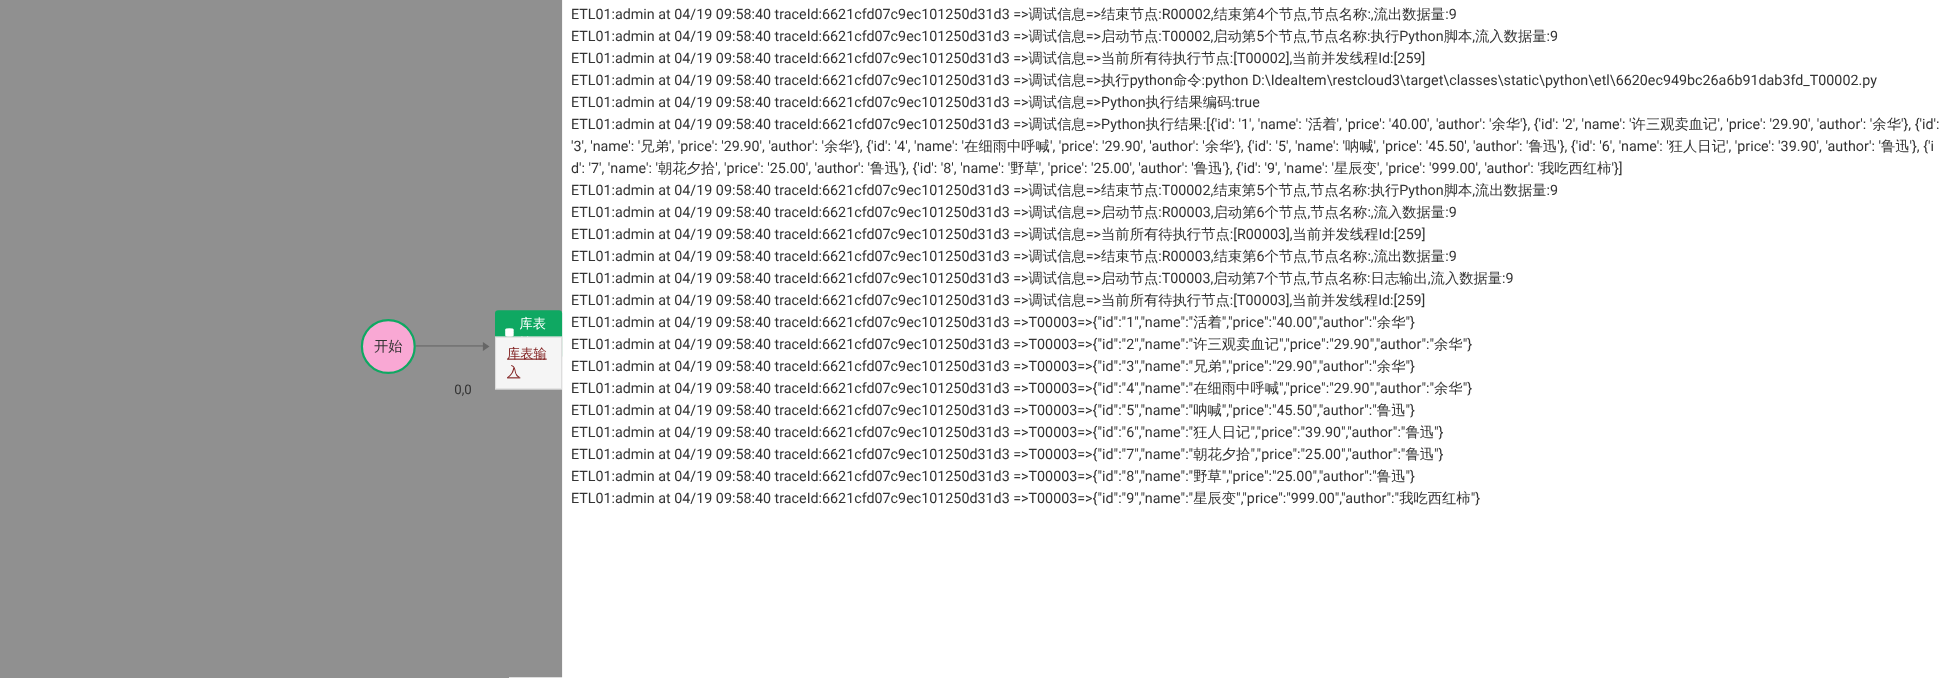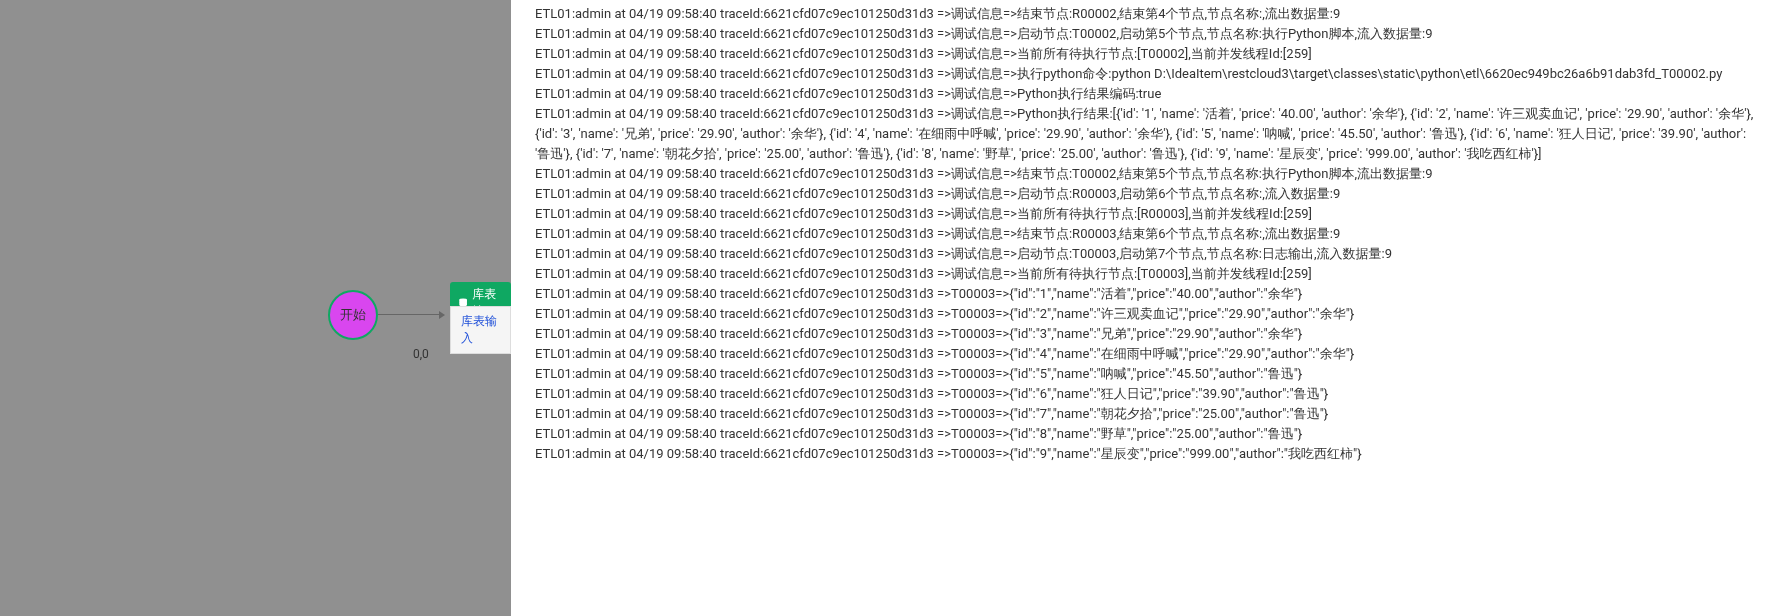--- a/index.html
+++ b/index.html
@@ -20,38 +20,37 @@
       height: 100%;
       background: #909090;
       position: relative;
       flex-shrink: 0;
     }
     .right-panel {
       flex: 1;
       background: #fff;
       padding: 4px 8px;
       overflow-y: auto;
-      margin-left: 16px;
     }
     .log-line {
       color: #333;
       line-height: 20px;
       white-space: pre-wrap;
       word-break: break-all;
       font-size: 13px;
     }
     .flow-node-start {
       position: absolute;
       left: 328px;
       top: 290px;
       width: 50px;
       height: 50px;
       border: 2px solid #0fa862;
       border-radius: 50%;
-      background: #d946ef;
+      background: #f9a8d4;
       display: flex;
       align-items: center;
       justify-content: center;
       color: #333;
       font-size: 13px;
     }
     .flow-edge-label {
       position: absolute;
       left: 413px;
       top: 307px;
@@ -92,24 +91,25 @@
       gap: 4px;
       border-radius: 3px 3px 0 0;
       min-width: 60px;
     }
     .flow-node-action-body {
       position: absolute;
       left: 450px;
       top: 306px;
       background: #f5f5f5;
       border: 1px solid #ddd;
-      color: #1d4ed8;
+      color: #7f1d1d;
       padding: 6px 10px;
       font-size: 12px;
       min-width: 60px;
+      text-decoration: underline;
     }
     .db-icon {
       width: 12px;
       height: 12px;
       fill: #fff;
     }
   </style>
 </head>
 <body>
 

